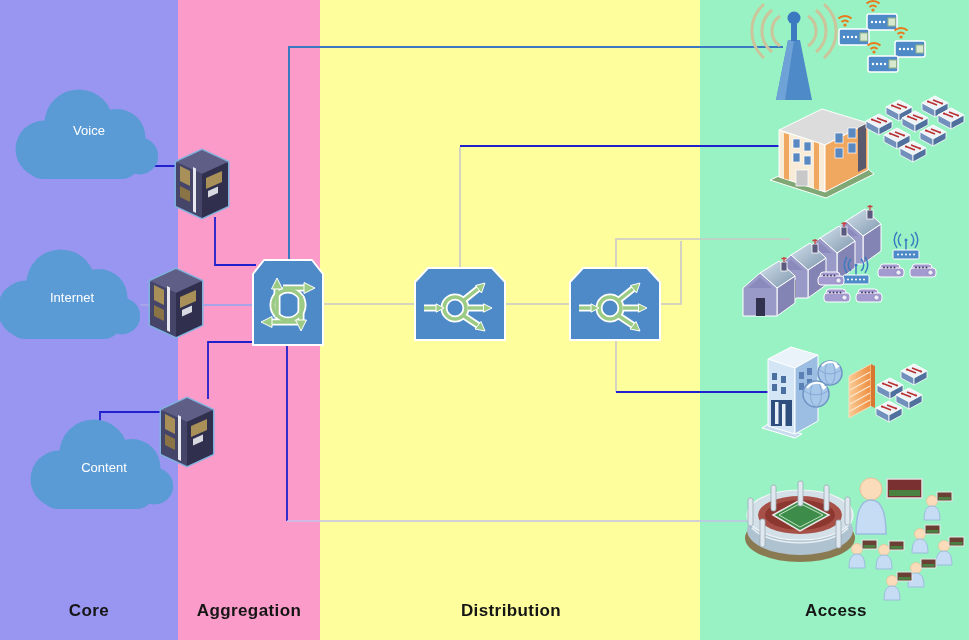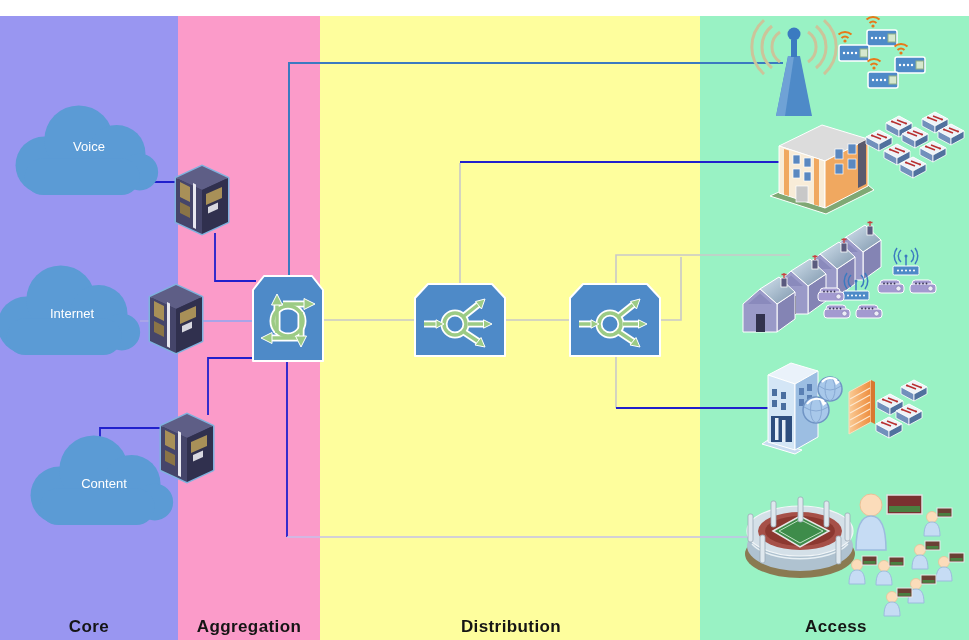--- a/index.html
+++ b/index.html
@@ -1,16 +1,16 @@
 <!DOCTYPE html>
 <html><head>
 <meta charset="utf-8">
 <style>
   html,body{margin:0;padding:0;width:969px;height:640px;overflow:hidden;background:#fff;}
-  #stage{position:relative;width:969px;height:556px;margin-top:16px;}
+  #stage{position:relative;width:969px;height:556px;}
   svg{position:absolute;left:0;top:0;}
   text{font-family:"Liberation Sans","DejaVu Sans",sans-serif;}
   .band-label{font-size:17px;font-weight:bold;fill:#151515;text-anchor:middle;letter-spacing:.4px;}
   .cloud-label{font-size:13px;fill:#ffffff;text-anchor:middle;}
 </style>
 </head>
 <body>
 
 <div id="stage">
 <svg width="969" height="640" viewBox="0 0 969 640">

